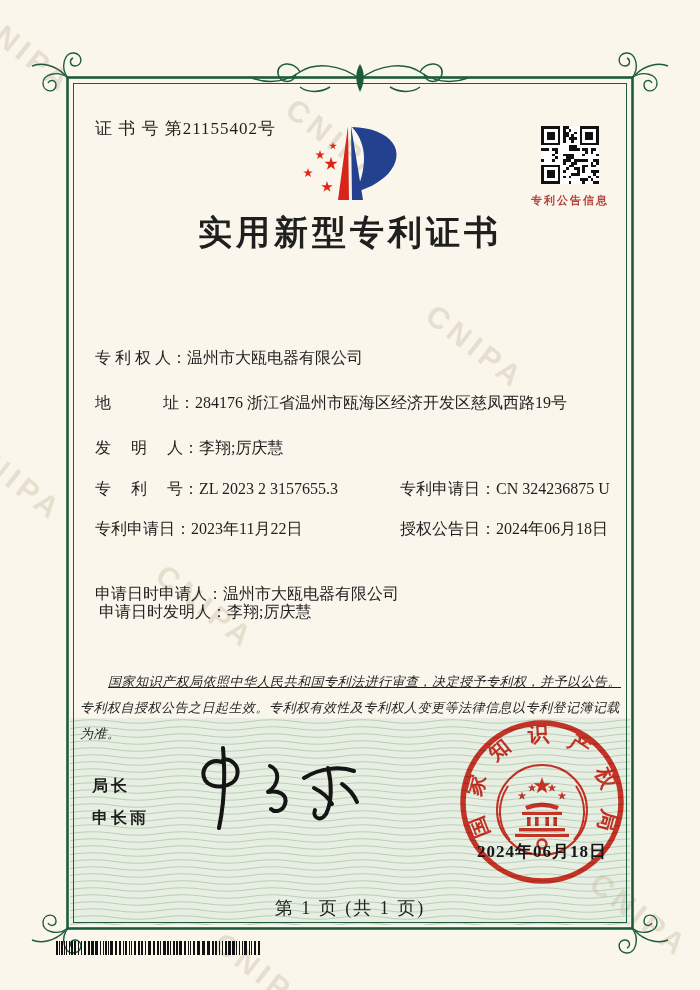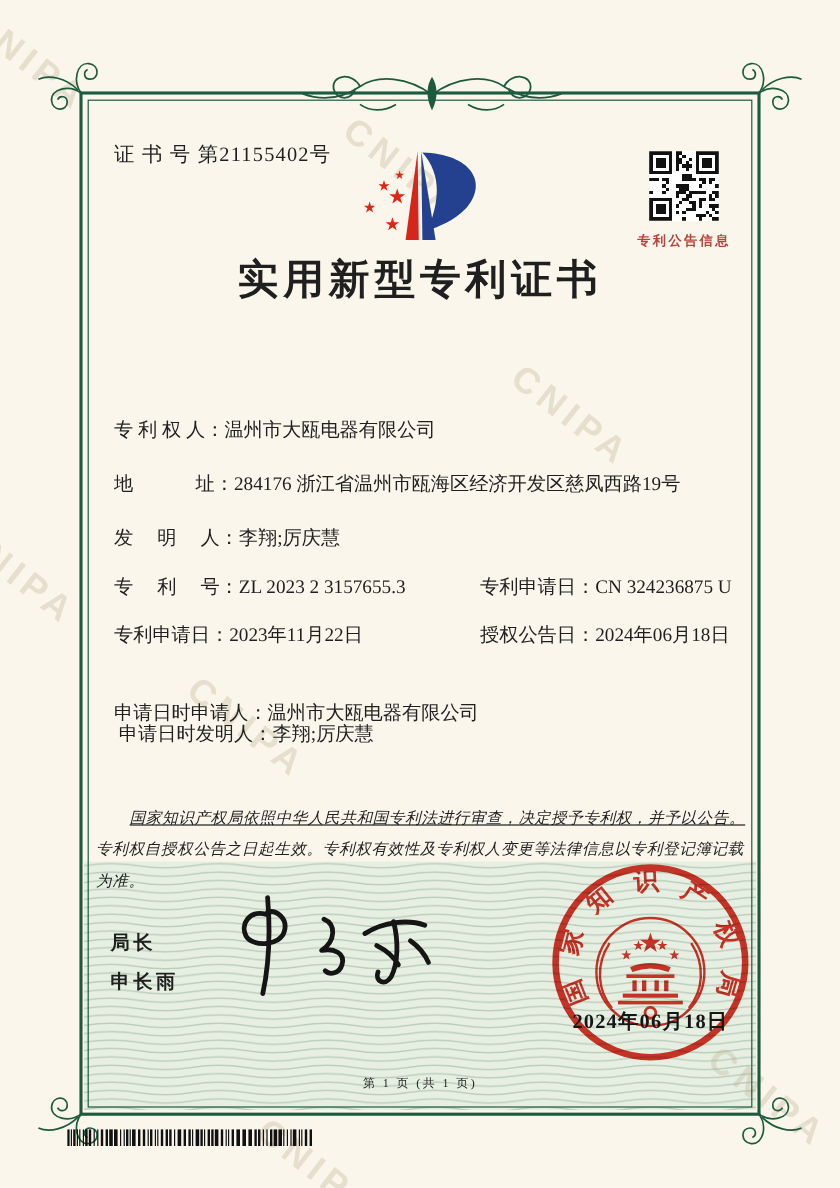--- a/index.html
+++ b/index.html
@@ -26,21 +26,21 @@
   .notice .l1{text-indent:28px;text-decoration:underline;}
   .sig-title{position:absolute;left:92px;top:776px;font:600 16px "Liberation Sans","DejaVu Sans",sans-serif;
              letter-spacing:3px;z-index:4;}
   .sig-name{position:absolute;left:92px;top:808px;font:600 16px "Liberation Sans","DejaVu Sans",sans-serif;
             letter-spacing:3px;z-index:4;}
   .signature{position:absolute;left:192px;top:740px;width:185px;height:100px;z-index:4;}
   .seal{position:absolute;left:452px;top:712px;width:180px;height:180px;z-index:5;
         mix-blend-mode:multiply;opacity:.93;}
   .seal-date{position:absolute;left:462px;top:840px;width:160px;text-align:center;
              font-size:17px;font-weight:700;color:#161616;z-index:6;letter-spacing:1px;}
-  .page-info{position:absolute;left:0;top:896px;width:700px;text-align:center;font-size:10px;
+  .page-info{position:absolute;left:0;top:896px;width:700px;text-align:center;font-size:18px;
              letter-spacing:2px;z-index:4;}
   .barcode{position:absolute;left:56px;top:941px;width:212px;height:14px;z-index:4;}
 </style>
 </head>
 <body>
 
 <svg width="0" height="0" style="position:absolute">
   <defs>
     <path id="star" d="M0,-1 L0.2245,-0.309 L0.951,-0.309 L0.3633,0.118 L0.5878,0.809 L0,0.382 L-0.5878,0.809 L-0.3633,0.118 L-0.951,-0.309 L-0.2245,-0.309 Z"></path>
     <g id="cnr" stroke="#1d5b3d" fill="none" stroke-width="1.4">

